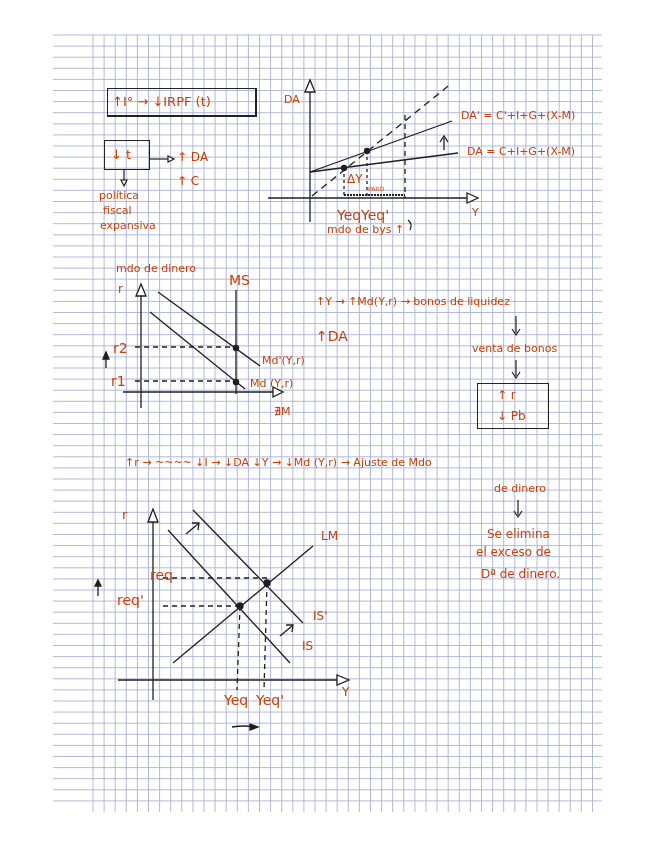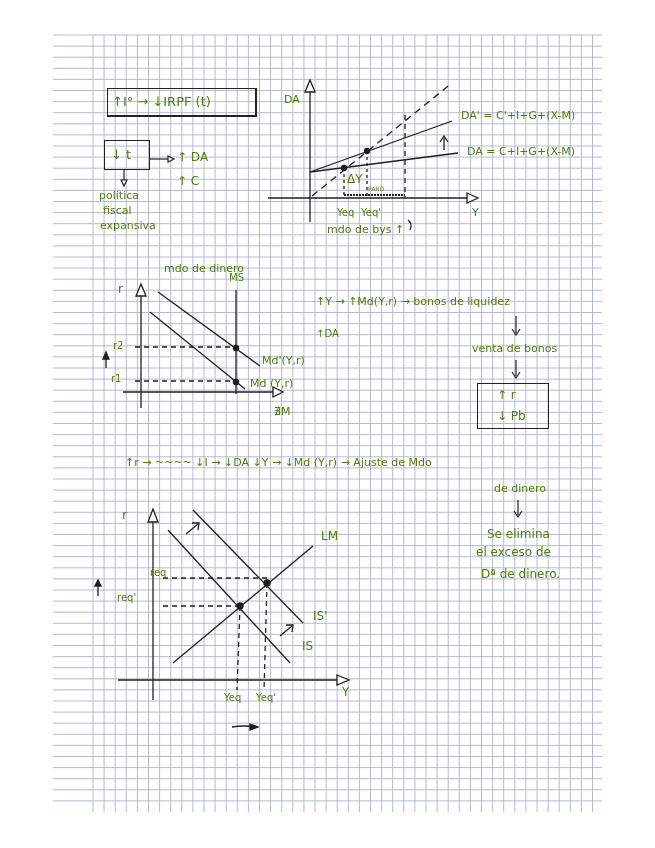--- a/index.html
+++ b/index.html
@@ -1,19 +1,19 @@
 <!DOCTYPE html>
 <html><head>
 <meta charset="utf-8">
 <style>
   html,body{margin:0;padding:0;background:#ffffff;}
   body{width:655px;height:848px;position:relative;overflow:hidden;font-family:"DejaVu Sans",sans-serif;}
   #sheet{position:absolute;left:0;top:0;width:655px;height:848px;}
-  .hw{position:absolute;color:#4d7c0f;font-family:"DejaVu Sans",sans-serif;white-space:nowrap;line-height:1;}
-  .s10{font-size:10px}.s11{font-size:11px}.s12{font-size:12px}.s13{font-size:13px}.s8{font-size:12px}.s6{font-size:6px}
+  .hw{position:absolute;color:#c2410c;font-family:"DejaVu Sans",sans-serif;white-space:nowrap;line-height:1;}
+  .s10{font-size:14px}.s11{font-size:11px}.s12{font-size:12px}.s13{font-size:13px}.s8{font-size:12px}.s6{font-size:6px}
   .box{position:absolute;border:1.5px solid #222;}
 </style>
 </head>
 <body>
 
 <svg id="sheet" width="655" height="848" viewBox="0 0 655 848" xmlns="http://www.w3.org/2000/svg">
 
   <g stroke="#8f98c4" stroke-width="0.9" opacity="0.75">
 
     <g id="hlines">
@@ -250,21 +250,21 @@
 <div class="hw s11" style="left:284px;top:94px;">DA</div>
 <div class="hw s11" style="left:472px;top:207px;">Y</div>
 <div class="hw s11" style="left:461px;top:110px;">DA' = C'+I+G+(X-M)</div>
 <div class="hw s11" style="left:467px;top:146px;">DA = C+I+G+(X-M)</div>
 <div class="hw s8" style="left:347px;top:173px;">ΔY</div>
 <div class="hw s6" style="left:368px;top:186px;">PARO</div>
 <div class="hw s10" style="left:337px;top:208px;">Yeq</div>
 <div class="hw s10" style="left:361px;top:208px;">Yeq'</div>
 <div class="hw s11" style="left:327px;top:224px;">mdo de bys ↑</div>
 
-<div class="hw s11" style="left:116px;top:263px;padding-left:48px;">mdo de dinero</div>
+<div class="hw s11" style="left:116px;top:263px;">mdo de dinero</div>
 <div class="hw s12" style="left:118px;top:283px;">r</div>
 <div class="hw s10" style="left:229px;top:273px;">MS</div>
 <div class="hw s10" style="left:113px;top:341px;">r2</div>
 <div class="hw s10" style="left:111px;top:374px;">r1</div>
 <div class="hw s11" style="left:262px;top:355px;">Md'(Y,r)</div>
 <div class="hw s11" style="left:250px;top:378px;">Md (Y,r)</div>
 <div class="hw s11" style="left:274px;top:406px;">∄M</div>
 
 <div class="hw s11" style="left:316px;top:296px;">↑Y → ↑Md(Y,r) → bonos de liquidez</div>
 <div class="hw s10" style="left:316px;top:329px;">↑DA</div>

